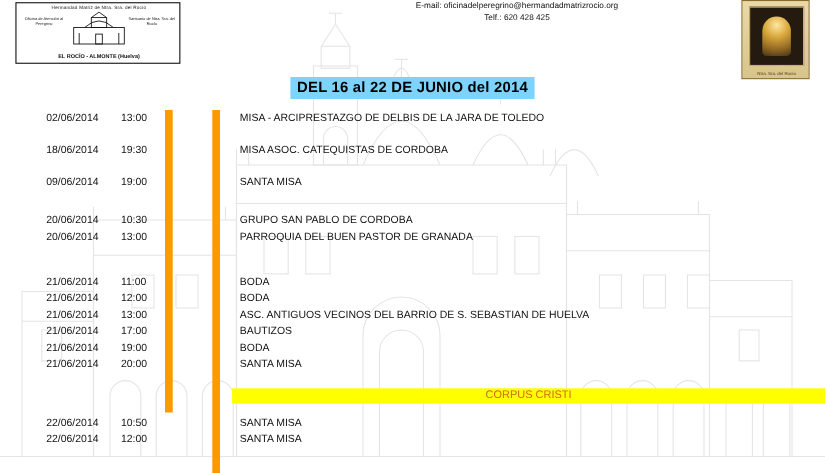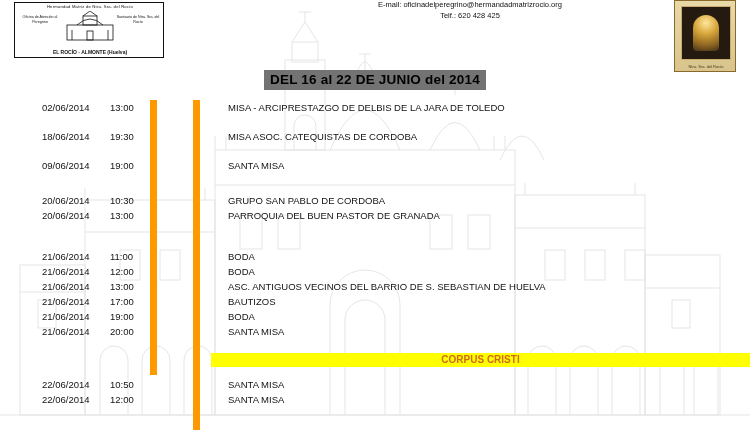--- a/index.html
+++ b/index.html
@@ -146,21 +146,21 @@
   }
 
   
   .title-band {
     position: relative;
     z-index: 2;
     margin-top: 8px;
     text-align: center;
   }
   .title-band span {
-    background: #737373;
+    background: #7dd3fc;
     color: #000;
     font-weight: bold;
     font-size: 13.5px;
     padding: 2px 6px 3px 6px;
     display: inline-block;
     letter-spacing: .2px;
   }
 
   
   .rule {
@@ -196,21 +196,21 @@
   .row .time {
     position: absolute;
     left: 110px;
     width: 36px;
     font-size: 9.5px;
     color: #111;
     white-space: nowrap;
   }
   .row .event {
     position: absolute;
-    left: 228px;
+    left: 218px;
     font-size: 9.5px;
     color: #111;
     white-space: nowrap;
   }
 
   .corpus-band {
     position: relative;
     height: 14px;
     margin-top: 14px;
     margin-bottom: 10px;
@@ -225,21 +225,21 @@
   }
   .corpus-band .txt {
     position: absolute;
     left: 211px;
     right: 0;
     top: 0;
     height: 14px;
     line-height: 14px;
     text-align: center;
     font-size: 10px;
-    font-weight: bold;
+    font-weight: normal;
     color: #d2691e;
   }
 </style>
 </head>
 <body>
 
 <svg class="bg-art" viewBox="0 0 750 430" preserveAspectRatio="none">
   <g fill="none" stroke="#cfcfcf" stroke-width="1">
 
     <line x1="0" y1="415" x2="750" y2="415"></line>

